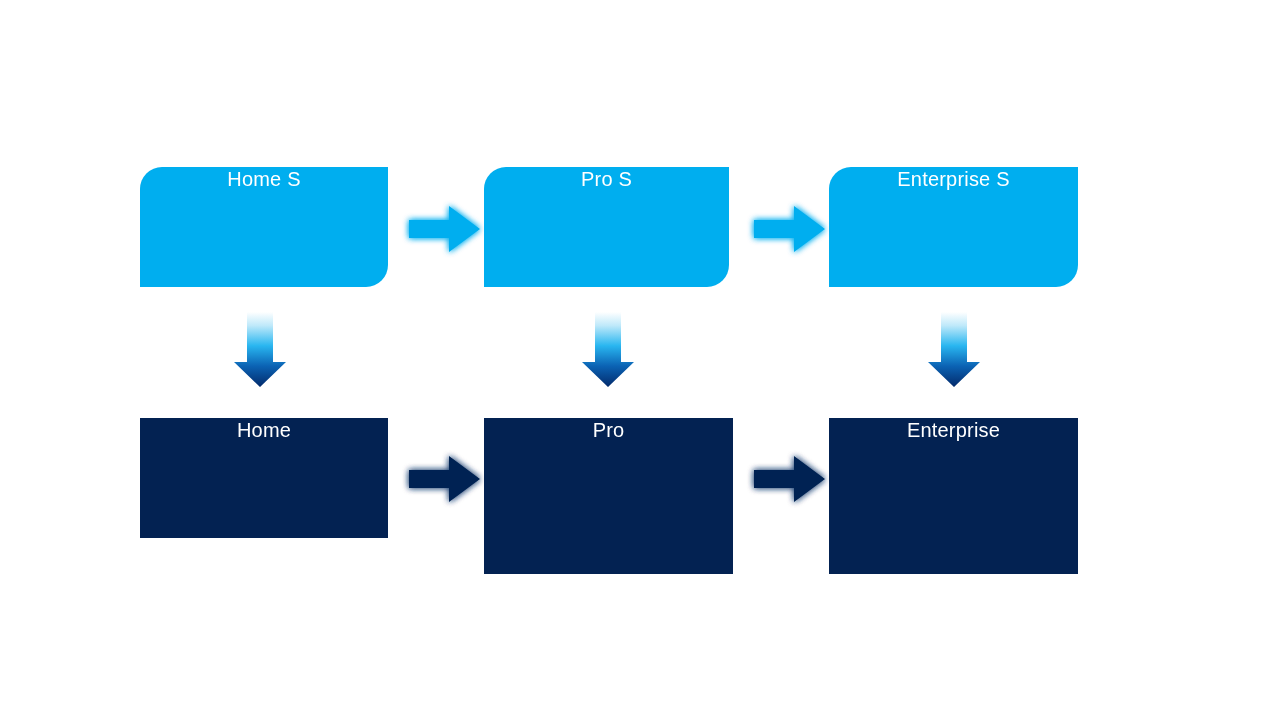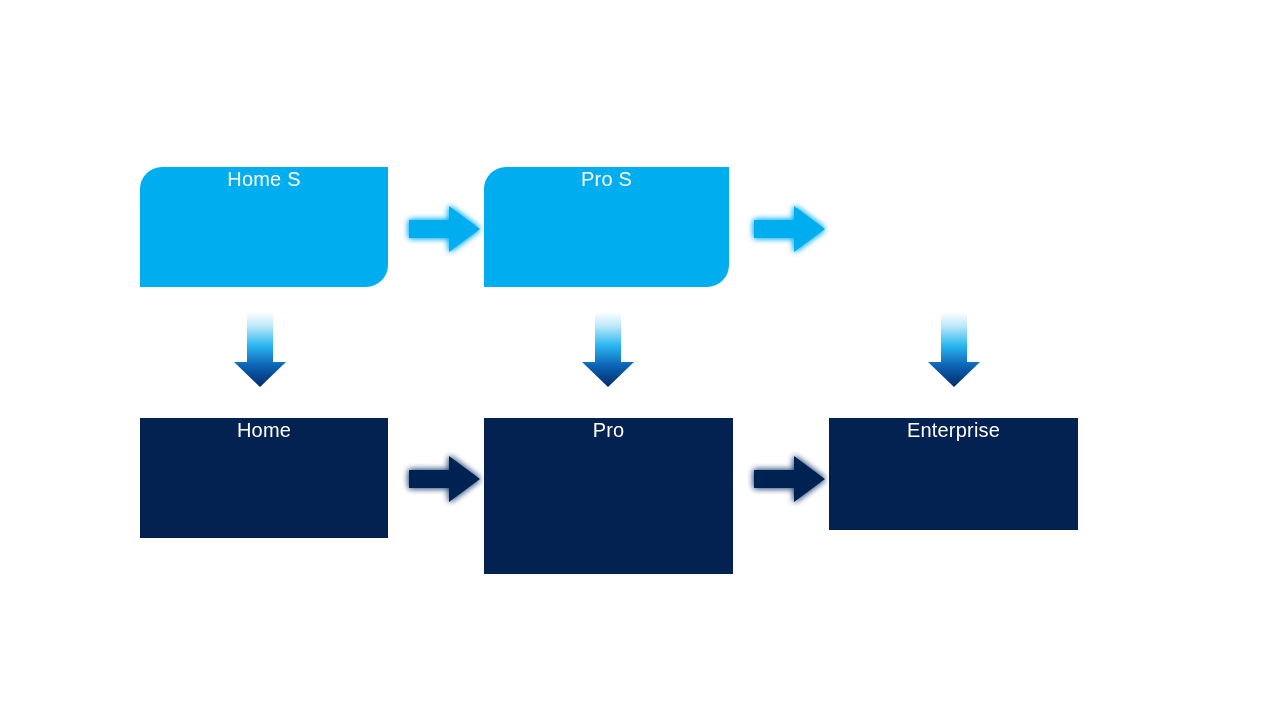--- a/index.html
+++ b/index.html
@@ -70,20 +70,23 @@
 <div id="canvas">
 
   <div class="node node--tier" style="left:140px; top:167px; width:248px; height:120px;">
     <span class="node-label">Home S</span>
   </div>
 
   <div class="node node--tier" style="left:484px; top:167px; width:245px; height:120px;">
     <span class="node-label">Pro S</span>
   </div>
 
+  <div class="node node--tier" style="left:829px; top:167px; width:249px; height:120px;">
+    <span class="node-label">Enterprise S</span>
+  </div>
 
   <div class="arrow arrow--h" style="left:403px; top:200px; width:82px; height:58px;">
     <svg width="82" height="58" viewBox="0 0 82 58" aria-hidden="true">
       <defs>
         <filter id="glowAzure1" x="-60%" y="-60%" width="220%" height="220%">
           <feGaussianBlur stdDeviation="3.2" result="b"></feGaussianBlur>
           <feFlood flood-color="#00AEEF" flood-opacity="0.85"></feFlood>
           <feComposite in2="b" operator="in" result="g"></feComposite>
           <feMerge>
             <feMergeNode in="g"></feMergeNode>
@@ -160,21 +163,21 @@
   </div>
 
   <div class="node node--base" style="left:140px; top:418px; width:248px; height:120px;">
     <span class="node-label">Home</span>
   </div>
 
   <div class="node node--base" style="left:484px; top:418px; width:249px; height:156px;">
     <span class="node-label">Pro</span>
   </div>
 
-  <div class="node node--base" style="left:829px; top:418px; width:249px; height:112px;">
+  <div class="node node--base" style="left:829px; top:418px; width:249px; height:156px;">
     <span class="node-label">Enterprise</span>
   </div>
 
   <div class="arrow arrow--h" style="left:403px; top:450px; width:82px; height:58px;">
     <svg width="82" height="58" viewBox="0 0 82 58" aria-hidden="true">
       <defs>
         <filter id="glowNavy1" x="-60%" y="-60%" width="220%" height="220%">
           <feGaussianBlur stdDeviation="3.4" result="b"></feGaussianBlur>
           <feFlood flood-color="#1B3C6E" flood-opacity="0.75"></feFlood>
           <feComposite in2="b" operator="in" result="g"></feComposite>

